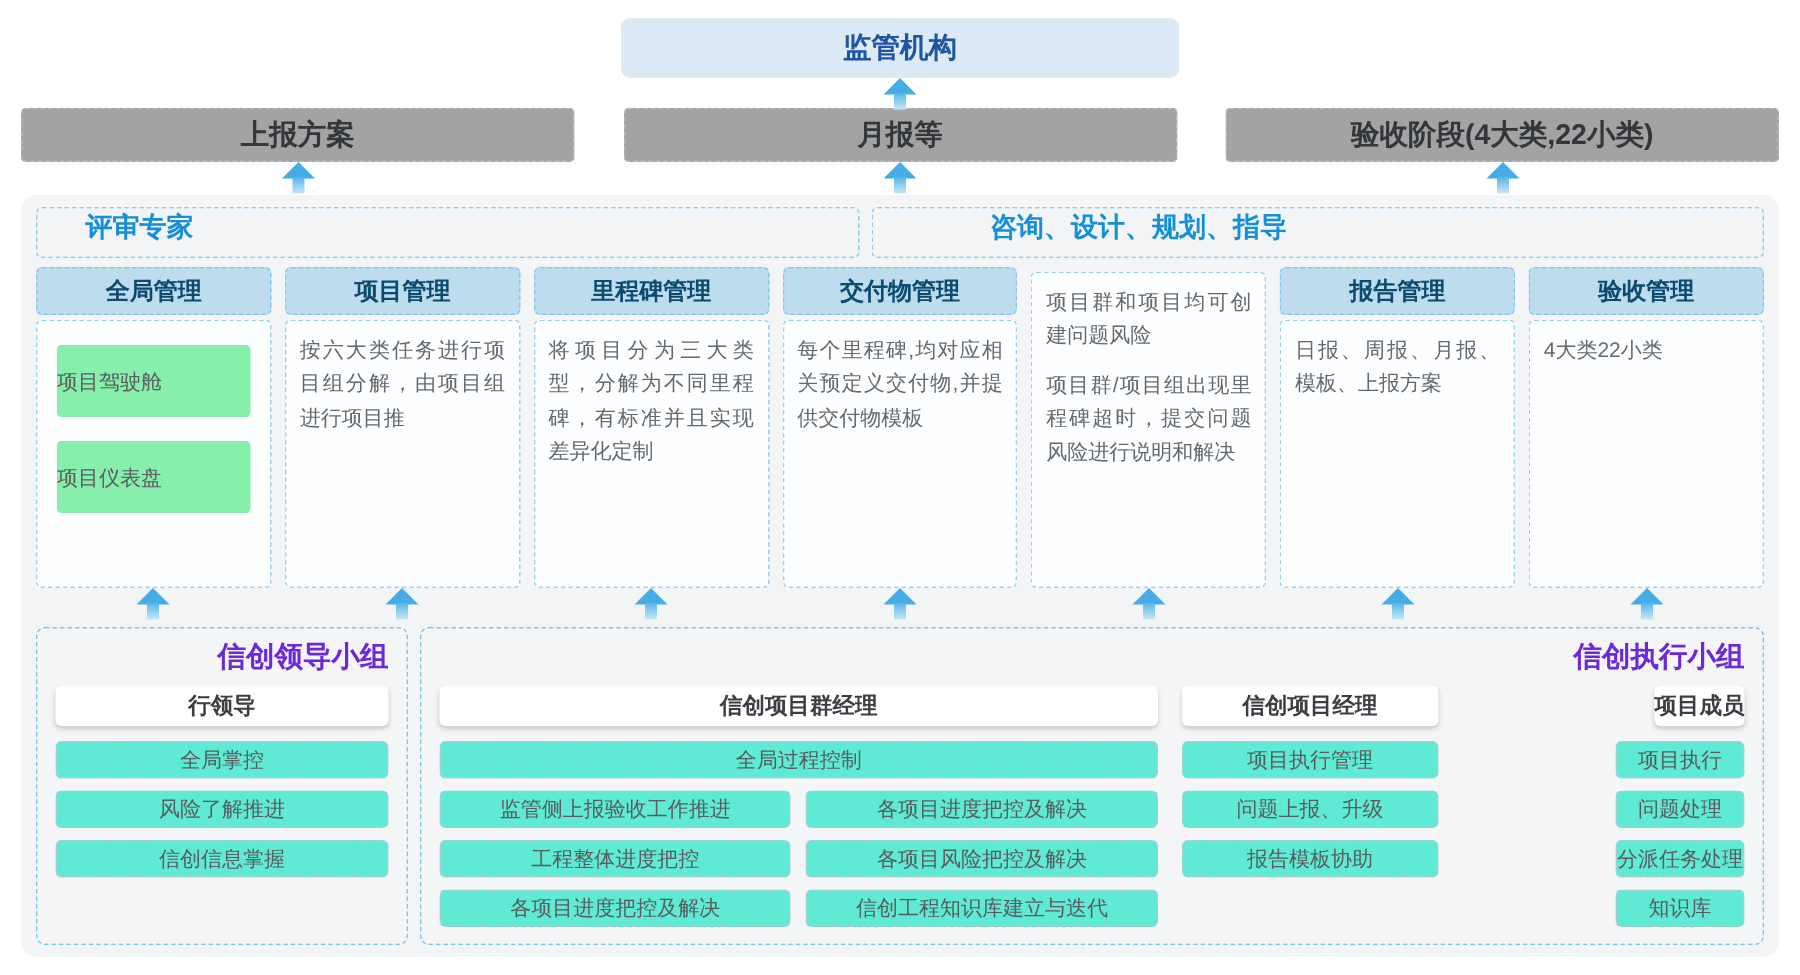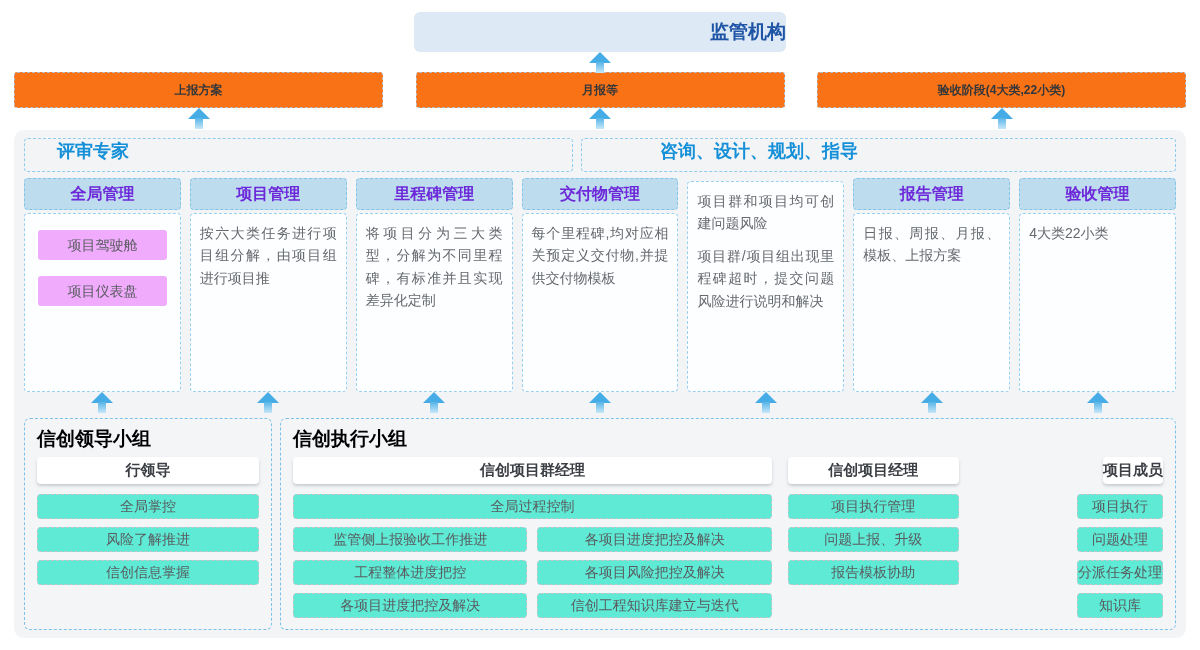--- a/index.html
+++ b/index.html
@@ -1,70 +1,70 @@
 <!DOCTYPE html>
 <html><head>
 <meta charset="utf-8">
 <style>
   html,body{margin:0;padding:0;background:#ffffff;}
   body{width:1200px;height:650px;font-family:"Liberation Sans","DejaVu Sans",sans-serif;-webkit-font-smoothing:antialiased;}
   .page{position:relative;width:1200px;height:650px;box-sizing:border-box;padding:12px 14px 0;}
 
   
   .regulator{width:372px;height:40px;margin:0 auto;background:#dde9f5;border-radius:6px;
-    display:flex;align-items:center;justify-content:flex-end;
+    display:flex;align-items:center;justify-content:center;
     font-size:19px;font-weight:bold;color:#1f55a5;}
 
   
   .arrow{position:relative;width:22px;height:21px;display:inline-block;}
   .a-head{position:absolute;top:0;left:0;width:0;height:0;
     border-left:11px solid transparent;border-right:11px solid transparent;
     border-bottom:11px solid #46ace5;}
   .a-stem{position:absolute;top:10px;left:7px;width:8px;height:11px;
     background:linear-gradient(to bottom,#58b4e8,#c6e7f8);}
 
   .arrow-row-center{height:20px;display:flex;justify-content:center;align-items:flex-start;}
   .tier2{display:flex;justify-content:space-between;}
-  .t2box{width:369px;height:36px;background:#f97316;border:1px dashed #b6bcc3;border-radius:3px;
+  .t2box{width:369px;height:36px;background:#a3a3a3;border:1px dashed #b6bcc3;border-radius:3px;
     box-sizing:border-box;display:flex;align-items:center;justify-content:center;
-    font-size:12px;font-weight:bold;color:#33363a;}
+    font-size:19px;font-weight:bold;color:#33363a;}
   .arrow-row-3{display:flex;justify-content:space-between;height:22px;}
   .arrow-cell{width:369px;display:flex;justify-content:center;align-items:flex-start;}
 
   
   .main{margin-top:0;background:#f2f4f6;border-radius:10px;height:508px;box-sizing:border-box;
     padding:8px 10px 0;}
   .hdr-row{display:flex;gap:8px;height:34px;margin-bottom:6px;}
   .hdr{flex:1;border:1px dashed #90cbec;border-radius:4px;box-sizing:border-box;
     display:flex;align-items:flex-start;font-size:18px;font-weight:bold;color:#1590d8;}
   .hdr-left{padding-left:32px;}
   .hdr-right{padding-left:78px;}
 
   .cols{display:flex;gap:9px;height:214px;}
   .col{flex:1;display:flex;flex-direction:column;min-width:0;}
   .col-h{height:32px;background:#bddcee;border:1px dashed #84c4e7;border-radius:4px;box-sizing:border-box;
     display:flex;align-items:center;justify-content:center;
-    font-size:16px;font-weight:bold;color:#6d28d9;}
+    font-size:16px;font-weight:bold;color:#0c4a6e;}
   .col-b{flex:1;margin-top:3px;background:#fdfeff;border:1px dashed #99cfef;border-radius:4px;
     box-sizing:border-box;padding:8px 9px;font-size:14px;color:#65686d;line-height:1.6;
     text-align:justify;overflow:hidden;}
   .col-b p{margin:0 0 10px;}
-  .tag{background:#f0abfc;border-radius:3px;height:30px;margin:8px 4px 16px;
-    display:flex;align-items:center;justify-content:center;font-size:14px;color:#595c60;}
+  .tag{background:#86efac;border-radius:3px;height:48px;margin:8px 4px 16px;
+    display:flex;align-items:center;justify-content:flex-start;font-size:14px;color:#595c60;}
 
   .arrow-row-7{display:flex;gap:9px;height:26px;align-items:flex-start;}
   .arrow-col{flex:1;display:flex;justify-content:center;}
 
   
   .groups{display:flex;gap:8px;height:212px;}
   .grp{border:1px dashed #7cc1ea;border-radius:6px;background:#f3f5f7;box-sizing:border-box;
     padding:5px 12px 10px;}
   .grp-leader{width:248px;flex:none;}
   .grp-exec{flex:1;min-width:0;}
-  .grp-title{text-align:left;color:#000000;font-weight:bold;font-size:19px;height:29px;line-height:29px;
+  .grp-title{text-align:right;color:#6d28d9;font-weight:bold;font-size:19px;height:29px;line-height:29px;
     margin-bottom:4px;}
   .role-box{background:#ffffff;border-radius:4px;height:27px;display:flex;align-items:center;justify-content:center;
     font-weight:bold;font-size:15px;color:#3b3e43;box-shadow:0 2px 3px rgba(125,130,136,0.35);
     margin-bottom:10px;}
   .item{background:#5eead4;border:1px dashed #c3c6c9;border-radius:4px;height:25px;box-sizing:border-box;
     display:flex;align-items:center;justify-content:center;font-size:14px;color:#595c60;
     white-space:nowrap;overflow:hidden;}
   .v-items .item{margin-bottom:8px;}
   .exec-cols{display:flex;gap:16px;}
   .sub-pgm{flex:2.8;min-width:0;display:flex;flex-direction:column;}

